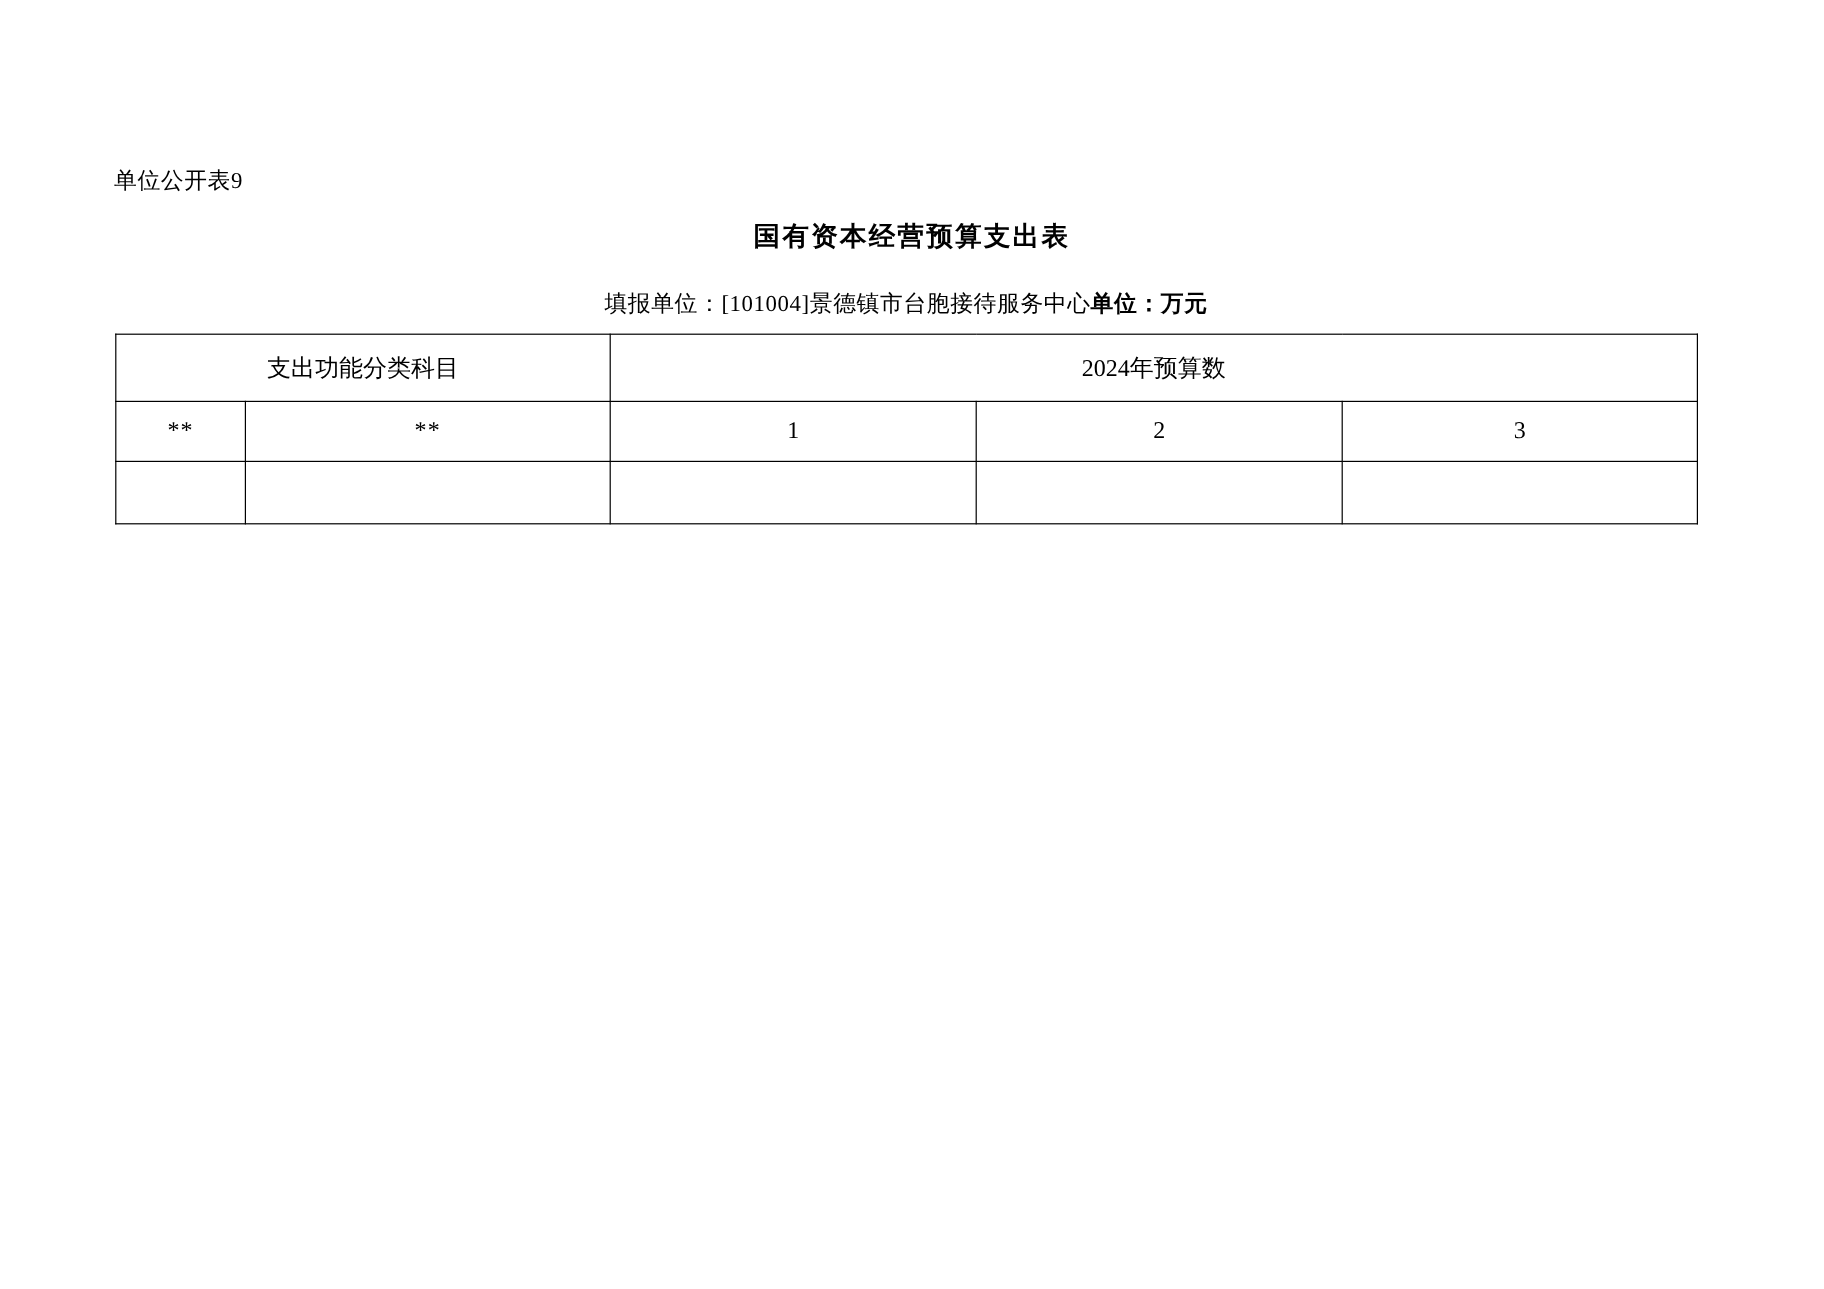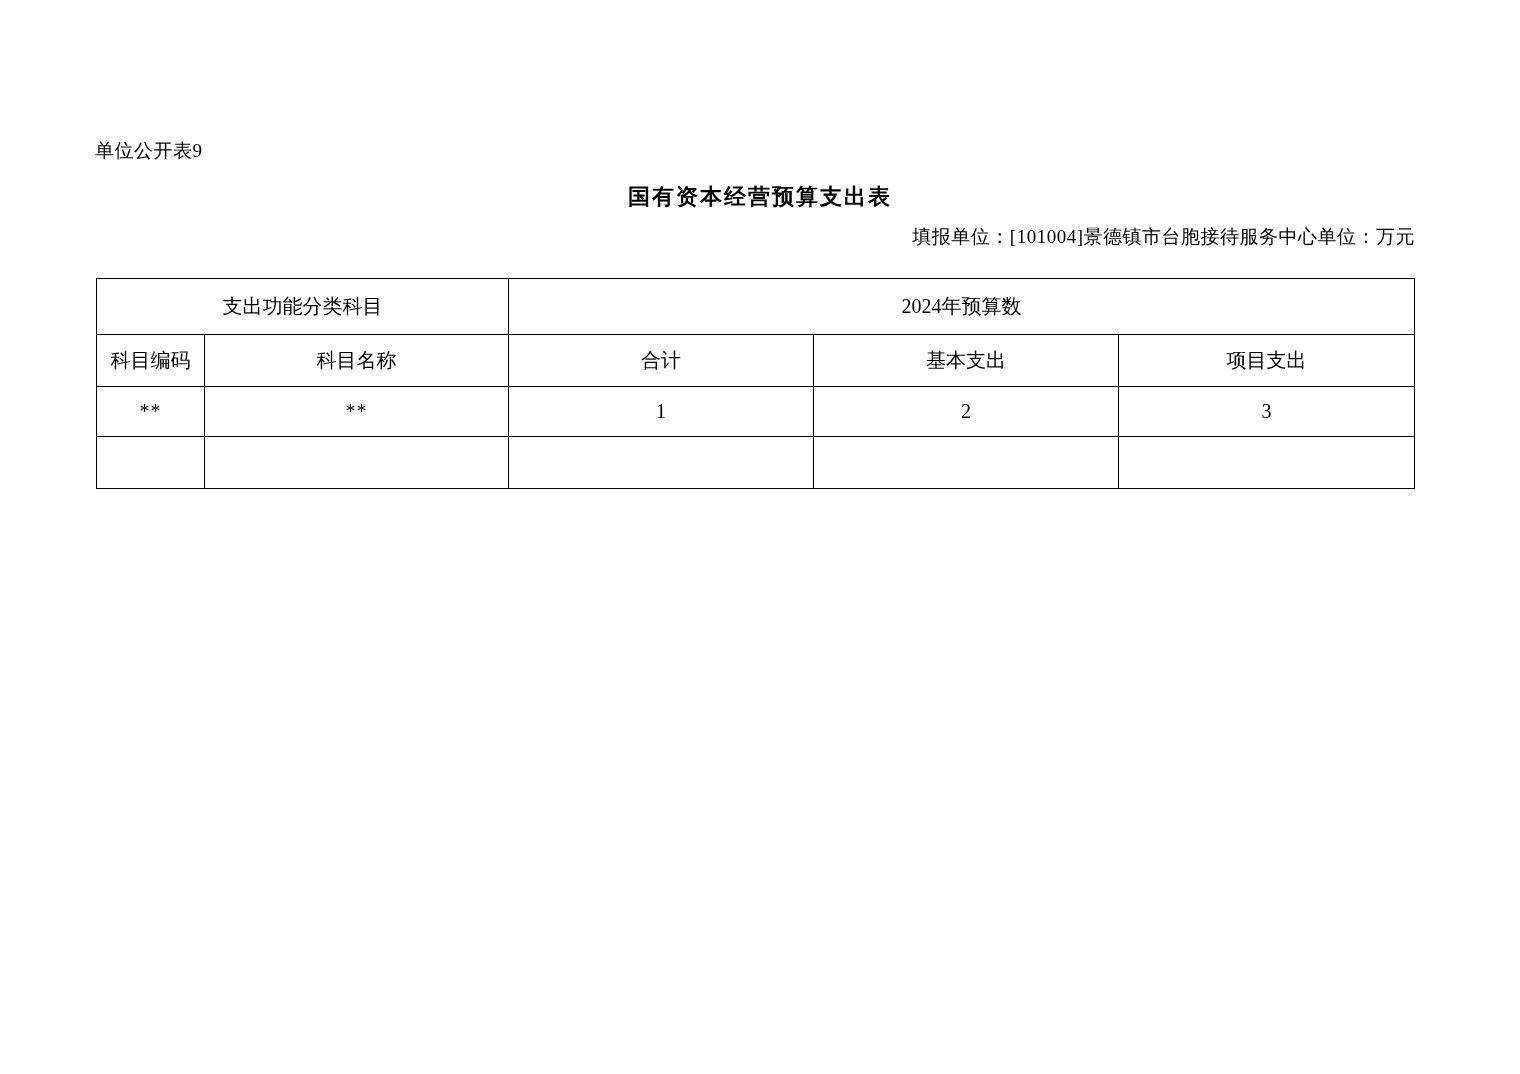--- a/index.html
+++ b/index.html
@@ -43,34 +43,35 @@
     top: 182px;
     left: 0;
     width: 1520px;
     text-align: center;
     font-size: 22px;
     font-weight: bold;
     letter-spacing: 2px;
   }
   .subhead-row {
     position: absolute;
-    top: 224px;
+    top: 240px;
     left: 95px;
     width: 1320px;
     display: flex;
-    justify-content: flex-end;
+    justify-content: center;
     align-items: baseline;
   }
   .unit-filler {
     font-size: 19px;
     letter-spacing: 0.5px;
   }
   .unit-measure {
     font-size: 19px;
     letter-spacing: 0.5px;
+    font-weight: bold;
   }
   table.budget-table {
     position: absolute;
     top: 278px;
     left: 96px;
     width: 1318px;
     border-collapse: collapse;
     table-layout: fixed;
     border-radius: 30px;
   }
@@ -115,27 +116,20 @@
       <col class="col-name">
       <col class="col-total">
       <col class="col-basic">
       <col class="col-proj">
     </colgroup>
     <tbody>
       <tr class="r1">
         <td colspan="2">支出功能分类科目</td>
         <td colspan="3">2024年预算数</td>
       </tr>
-      <tr class="r2">
-        <td>科目编码</td>
-        <td>科目名称</td>
-        <td>合计</td>
-        <td>基本支出</td>
-        <td>项目支出</td>
-      </tr>
       <tr class="r3">
         <td class="star">**</td>
         <td class="star">**</td>
         <td class="num">1</td>
         <td class="num">2</td>
         <td class="num">3</td>
       </tr>
       <tr class="r4">
         <td></td>
         <td></td>

